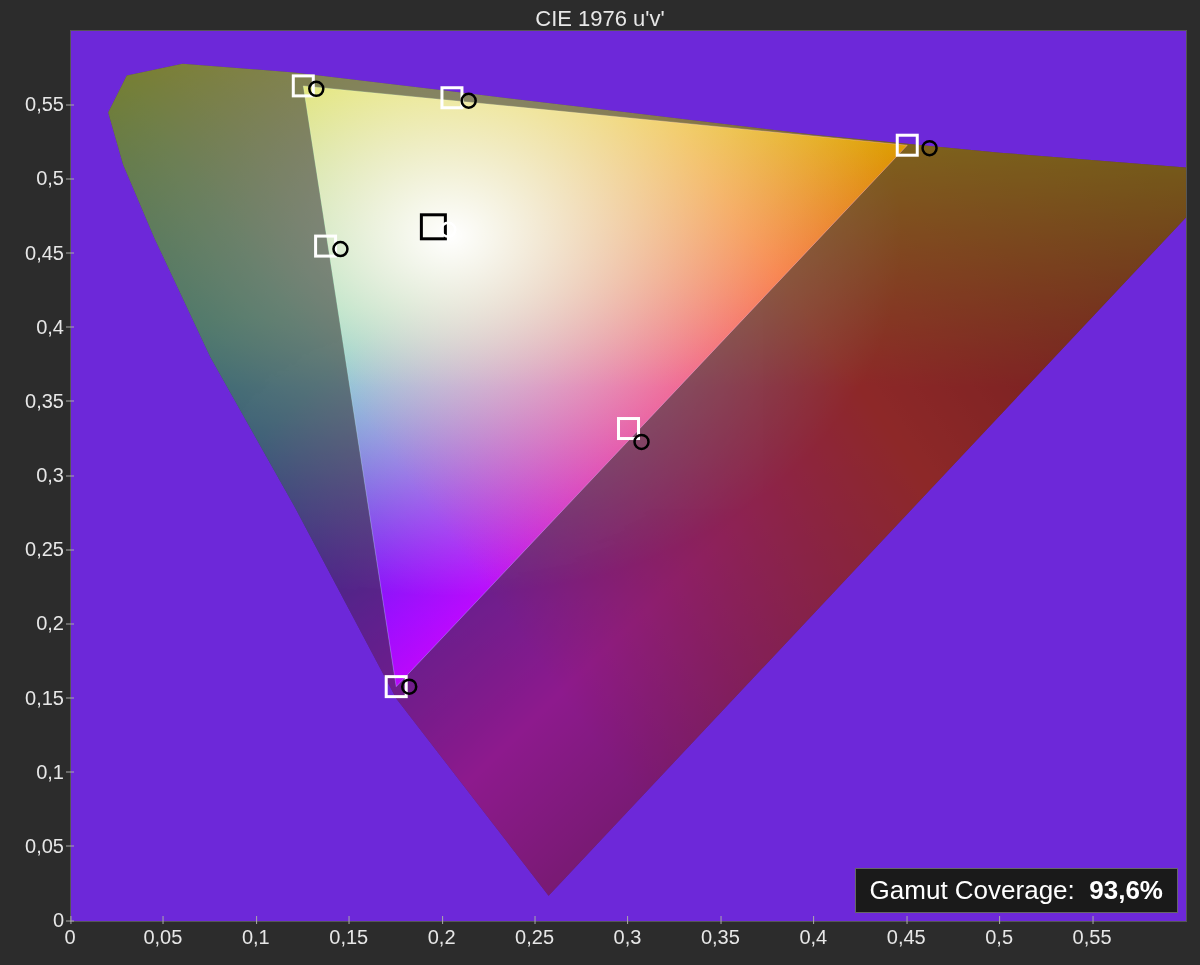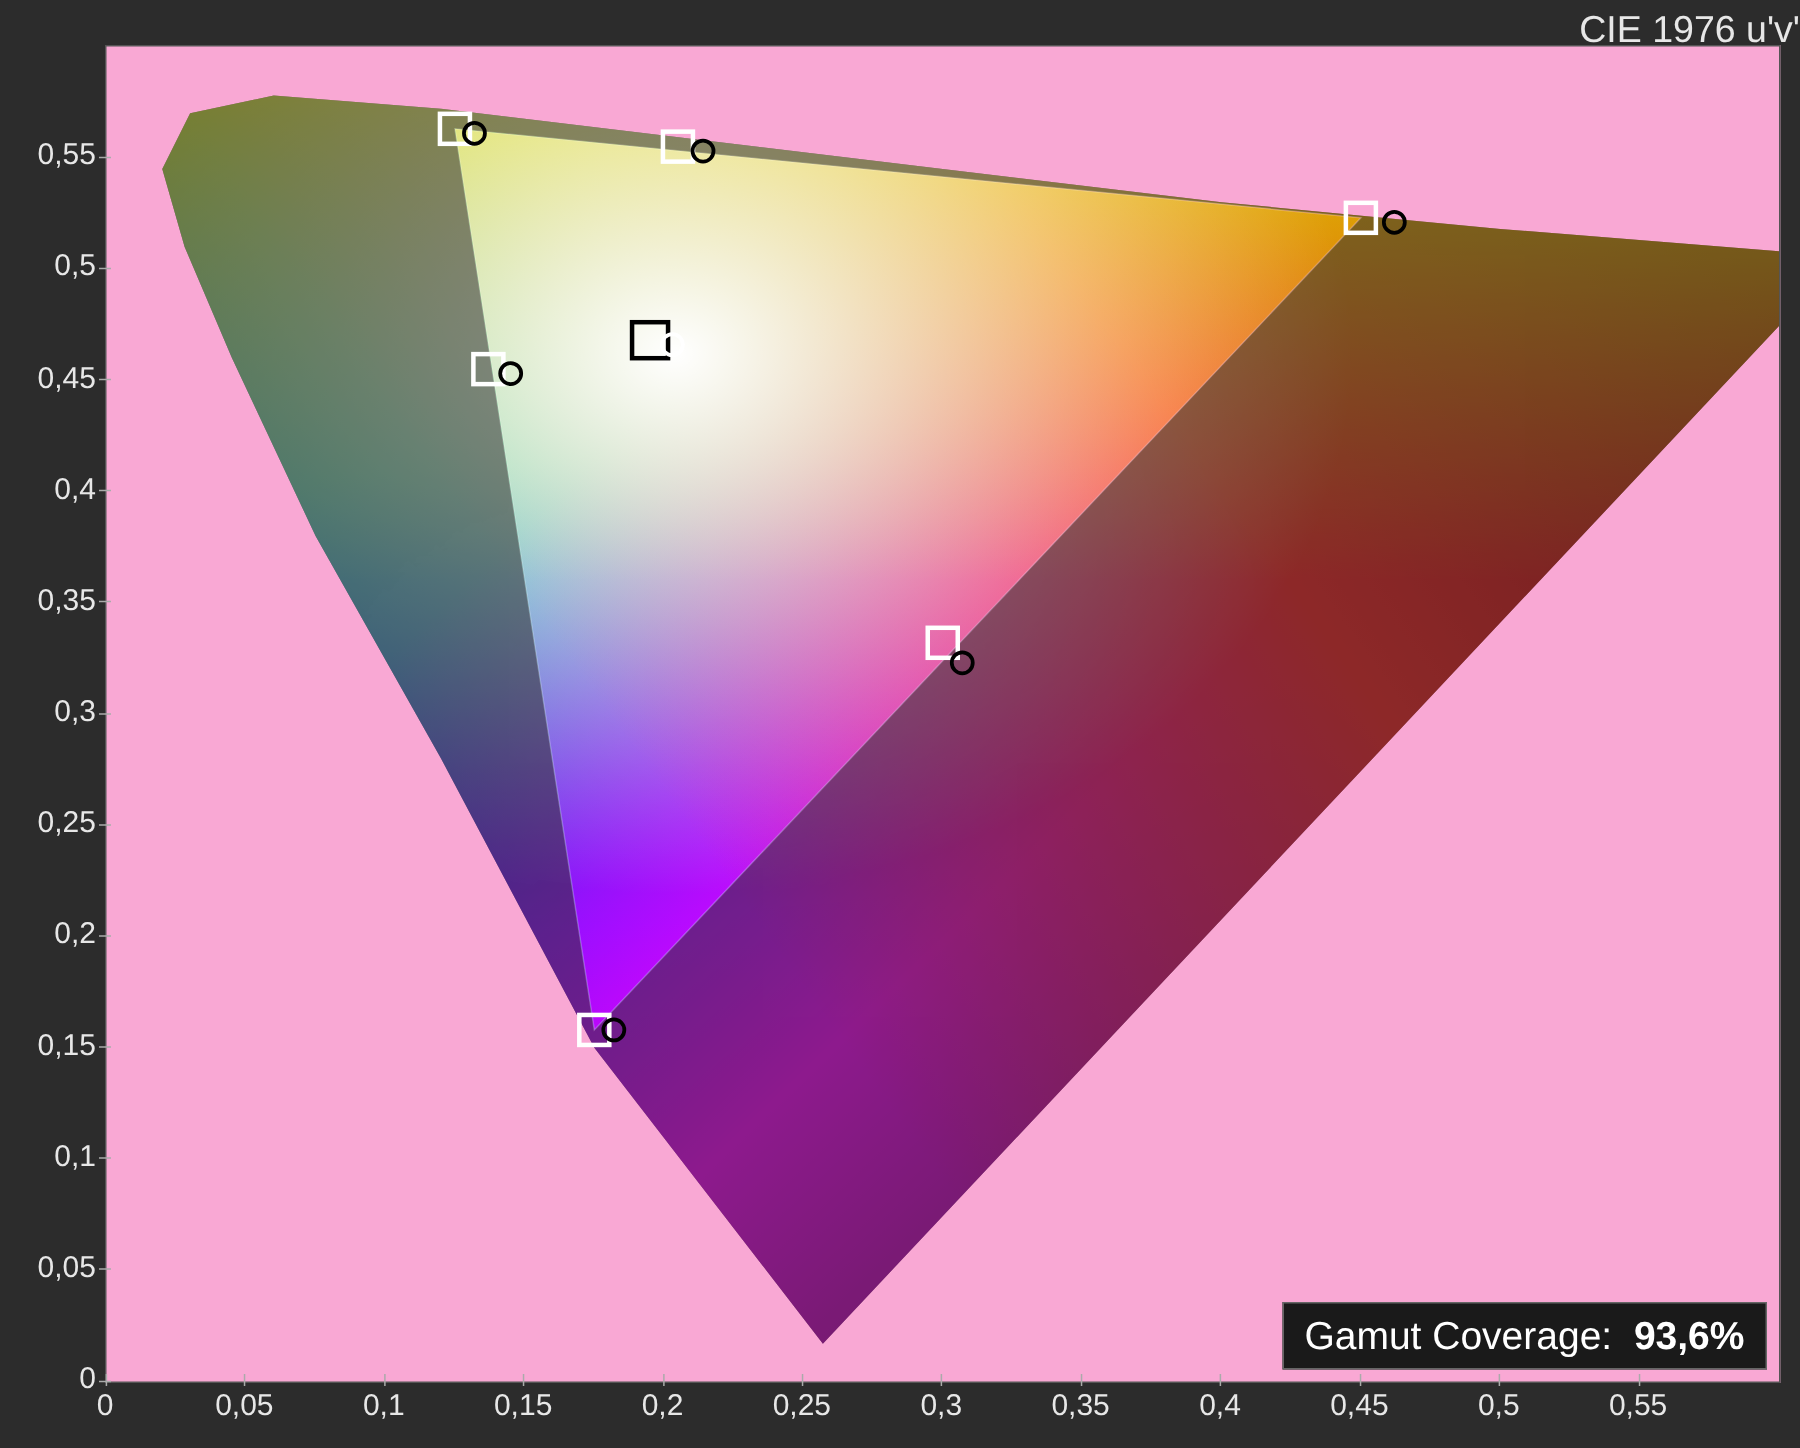--- a/index.html
+++ b/index.html
@@ -1,18 +1,18 @@
 <!DOCTYPE html>
 <html><head>
 <meta charset="utf-8">
 <style>
   html,body{margin:0;padding:0;background:#2c2c2c;font-family:"Segoe UI",Arial,sans-serif;color:#e7e7e7}
   .frame{width:1200px;height:965px;background:#2c2c2c;position:relative;box-sizing:border-box}
-  .title{position:absolute;top:6px;left:0;right:0;text-align:right;font-size:25px;color:#e7e7e7}
-  .plot{position:absolute;left:70px;top:30px;width:1115px;height:890px;background:#f9a8d4;border:1px solid #555}
+  .title{position:absolute;top:6px;left:0;right:0;text-align:center;font-size:22px;color:#e7e7e7}
+  .plot{position:absolute;left:70px;top:30px;width:1115px;height:890px;background:#6d28d9;border:1px solid #555}
   .yaxis{position:absolute;left:0;top:30px;width:70px;height:890px}
   .ytick{position:absolute;right:6px;transform:translateY(-50%);font-size:20px;color:#e7e7e7}
   .ytick .tk{position:absolute;right:-10px;top:50%;width:8px;height:1px;background:#aaa}
   .xaxis{position:absolute;left:70px;top:920px;width:1115px;height:40px}
   .xtick{position:absolute;top:6px;transform:translateX(-50%);font-size:20px;color:#e7e7e7;text-align:center}
   .xtick .tk{position:absolute;left:50%;top:-10px;width:1px;height:8px;background:#aaa}
   svg.diagram{position:absolute;left:0;top:0;width:100%;height:100%}
   .coverage{position:absolute;right:8px;bottom:8px;background:#1a1a1a;border:1px solid #666;padding:6px 14px;font-size:26px;color:#fff}
   .coverage b{font-weight:600}
 </style>

